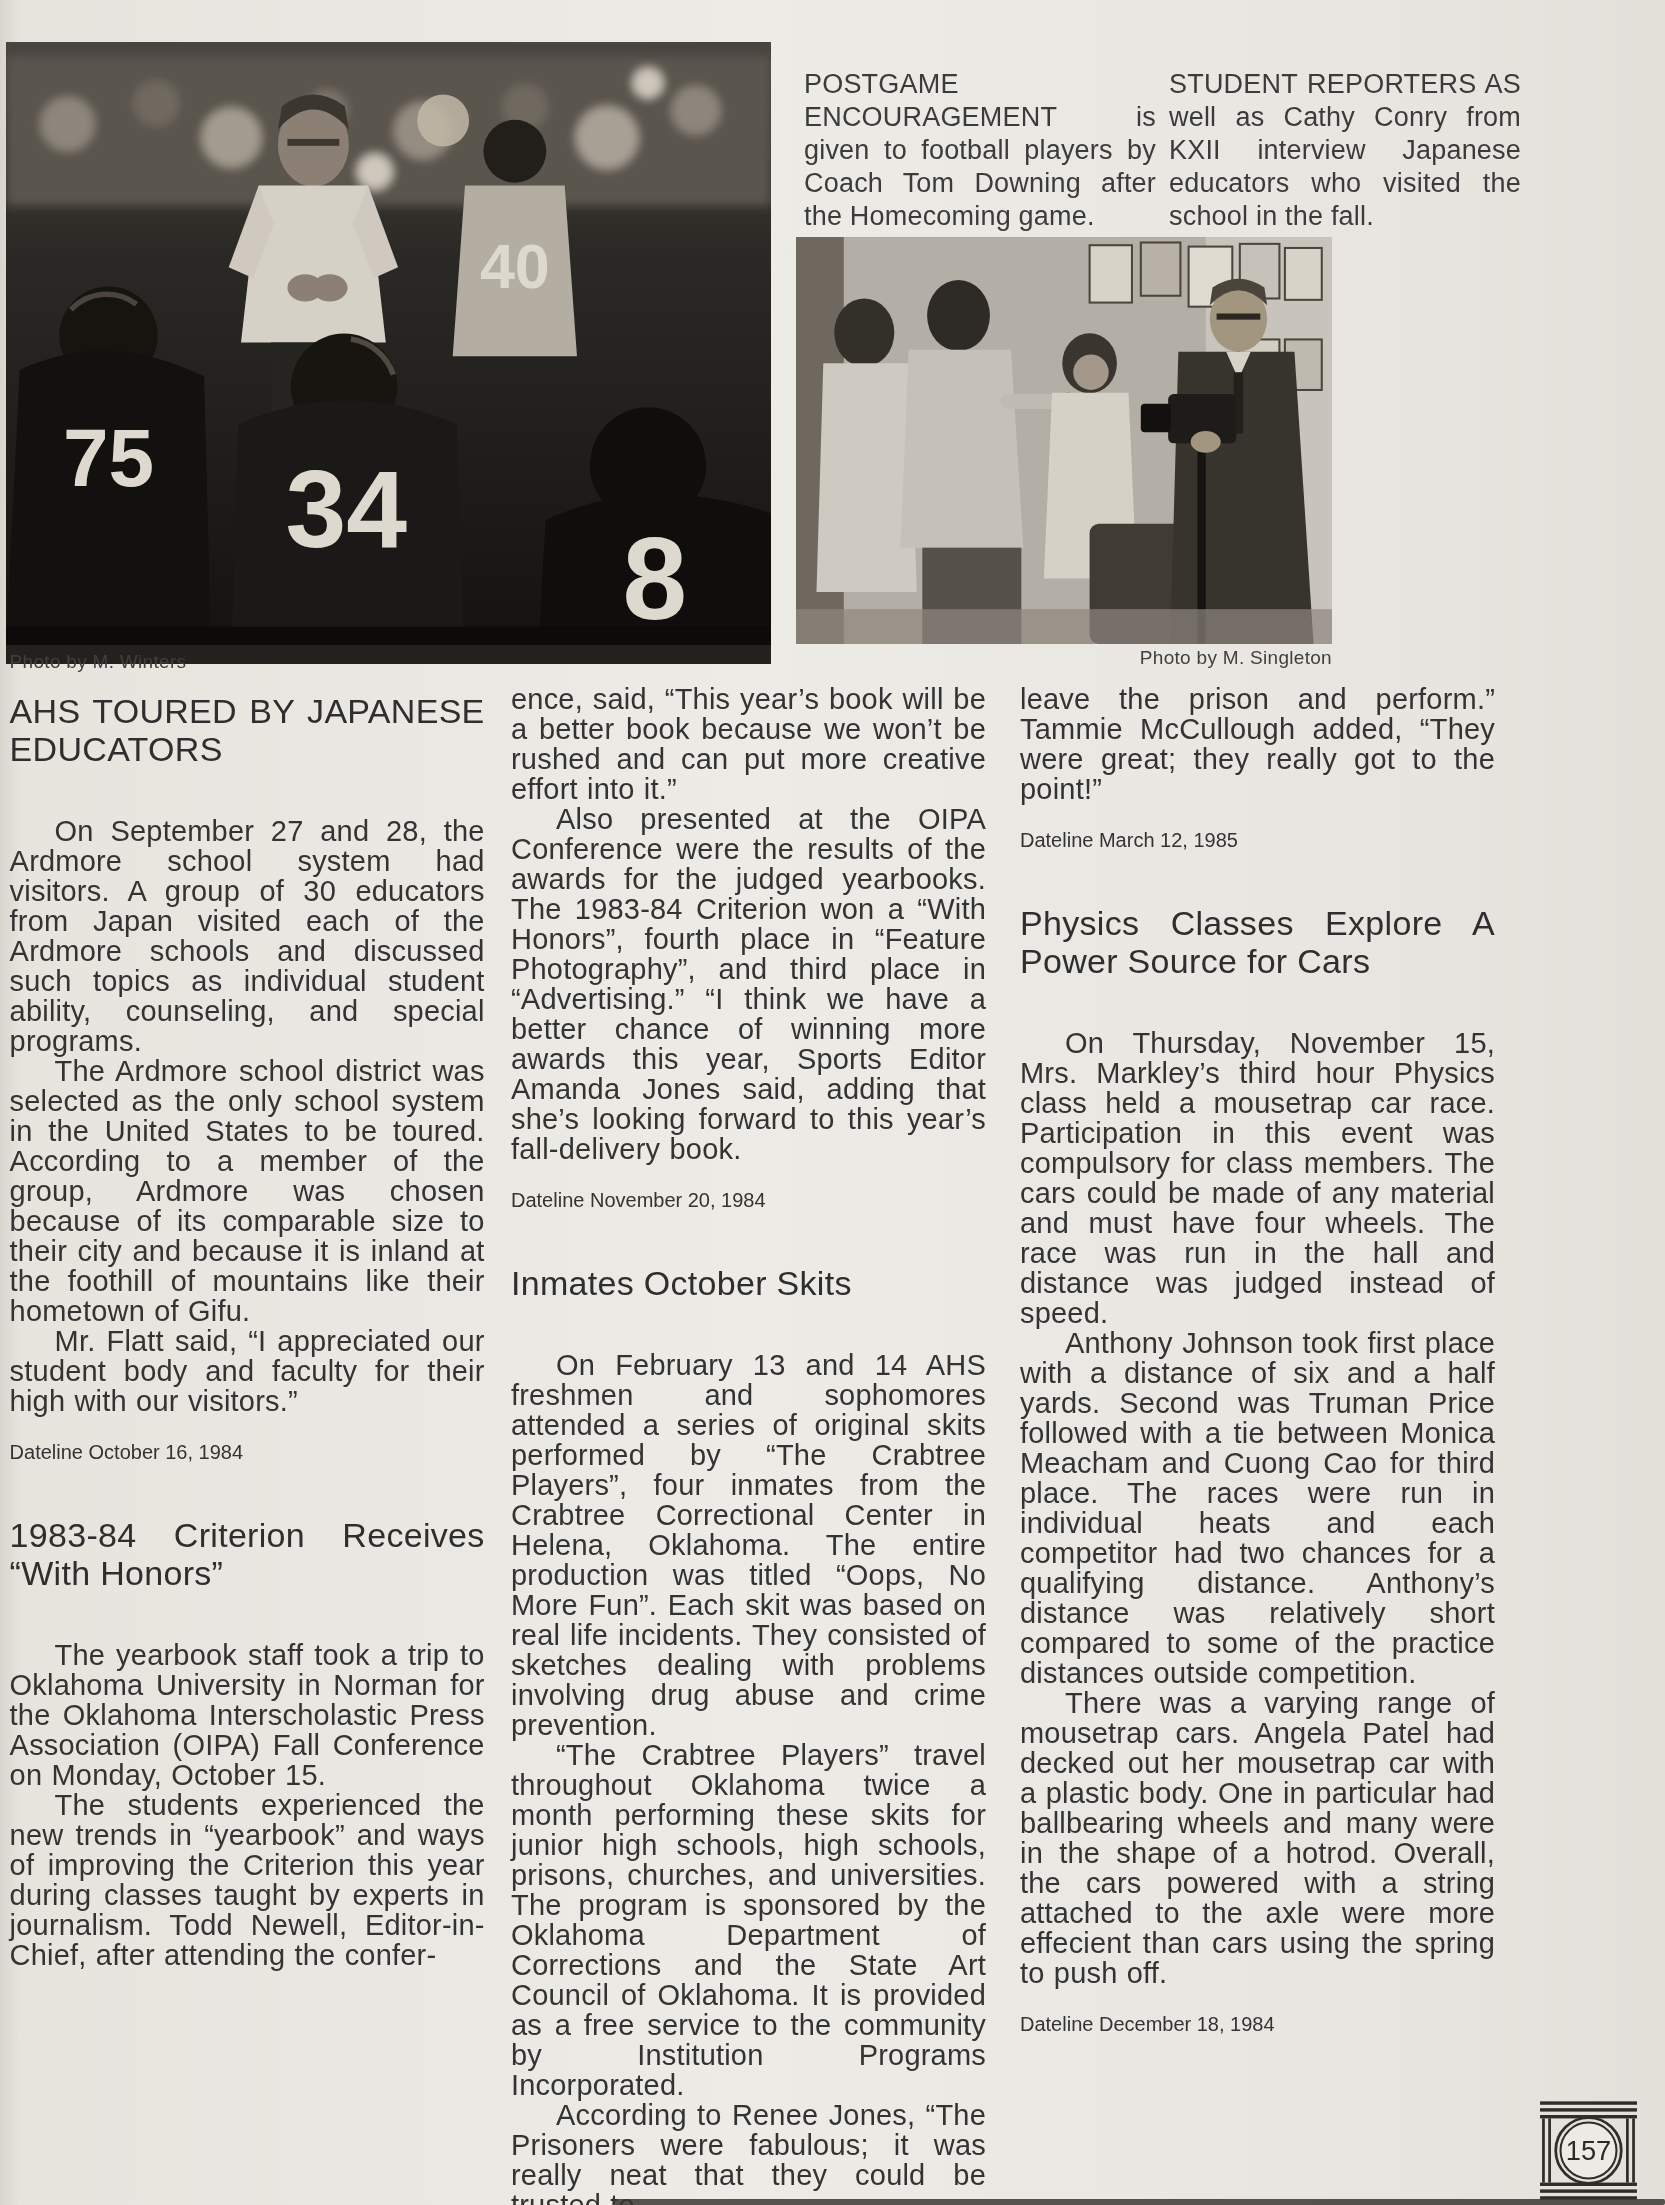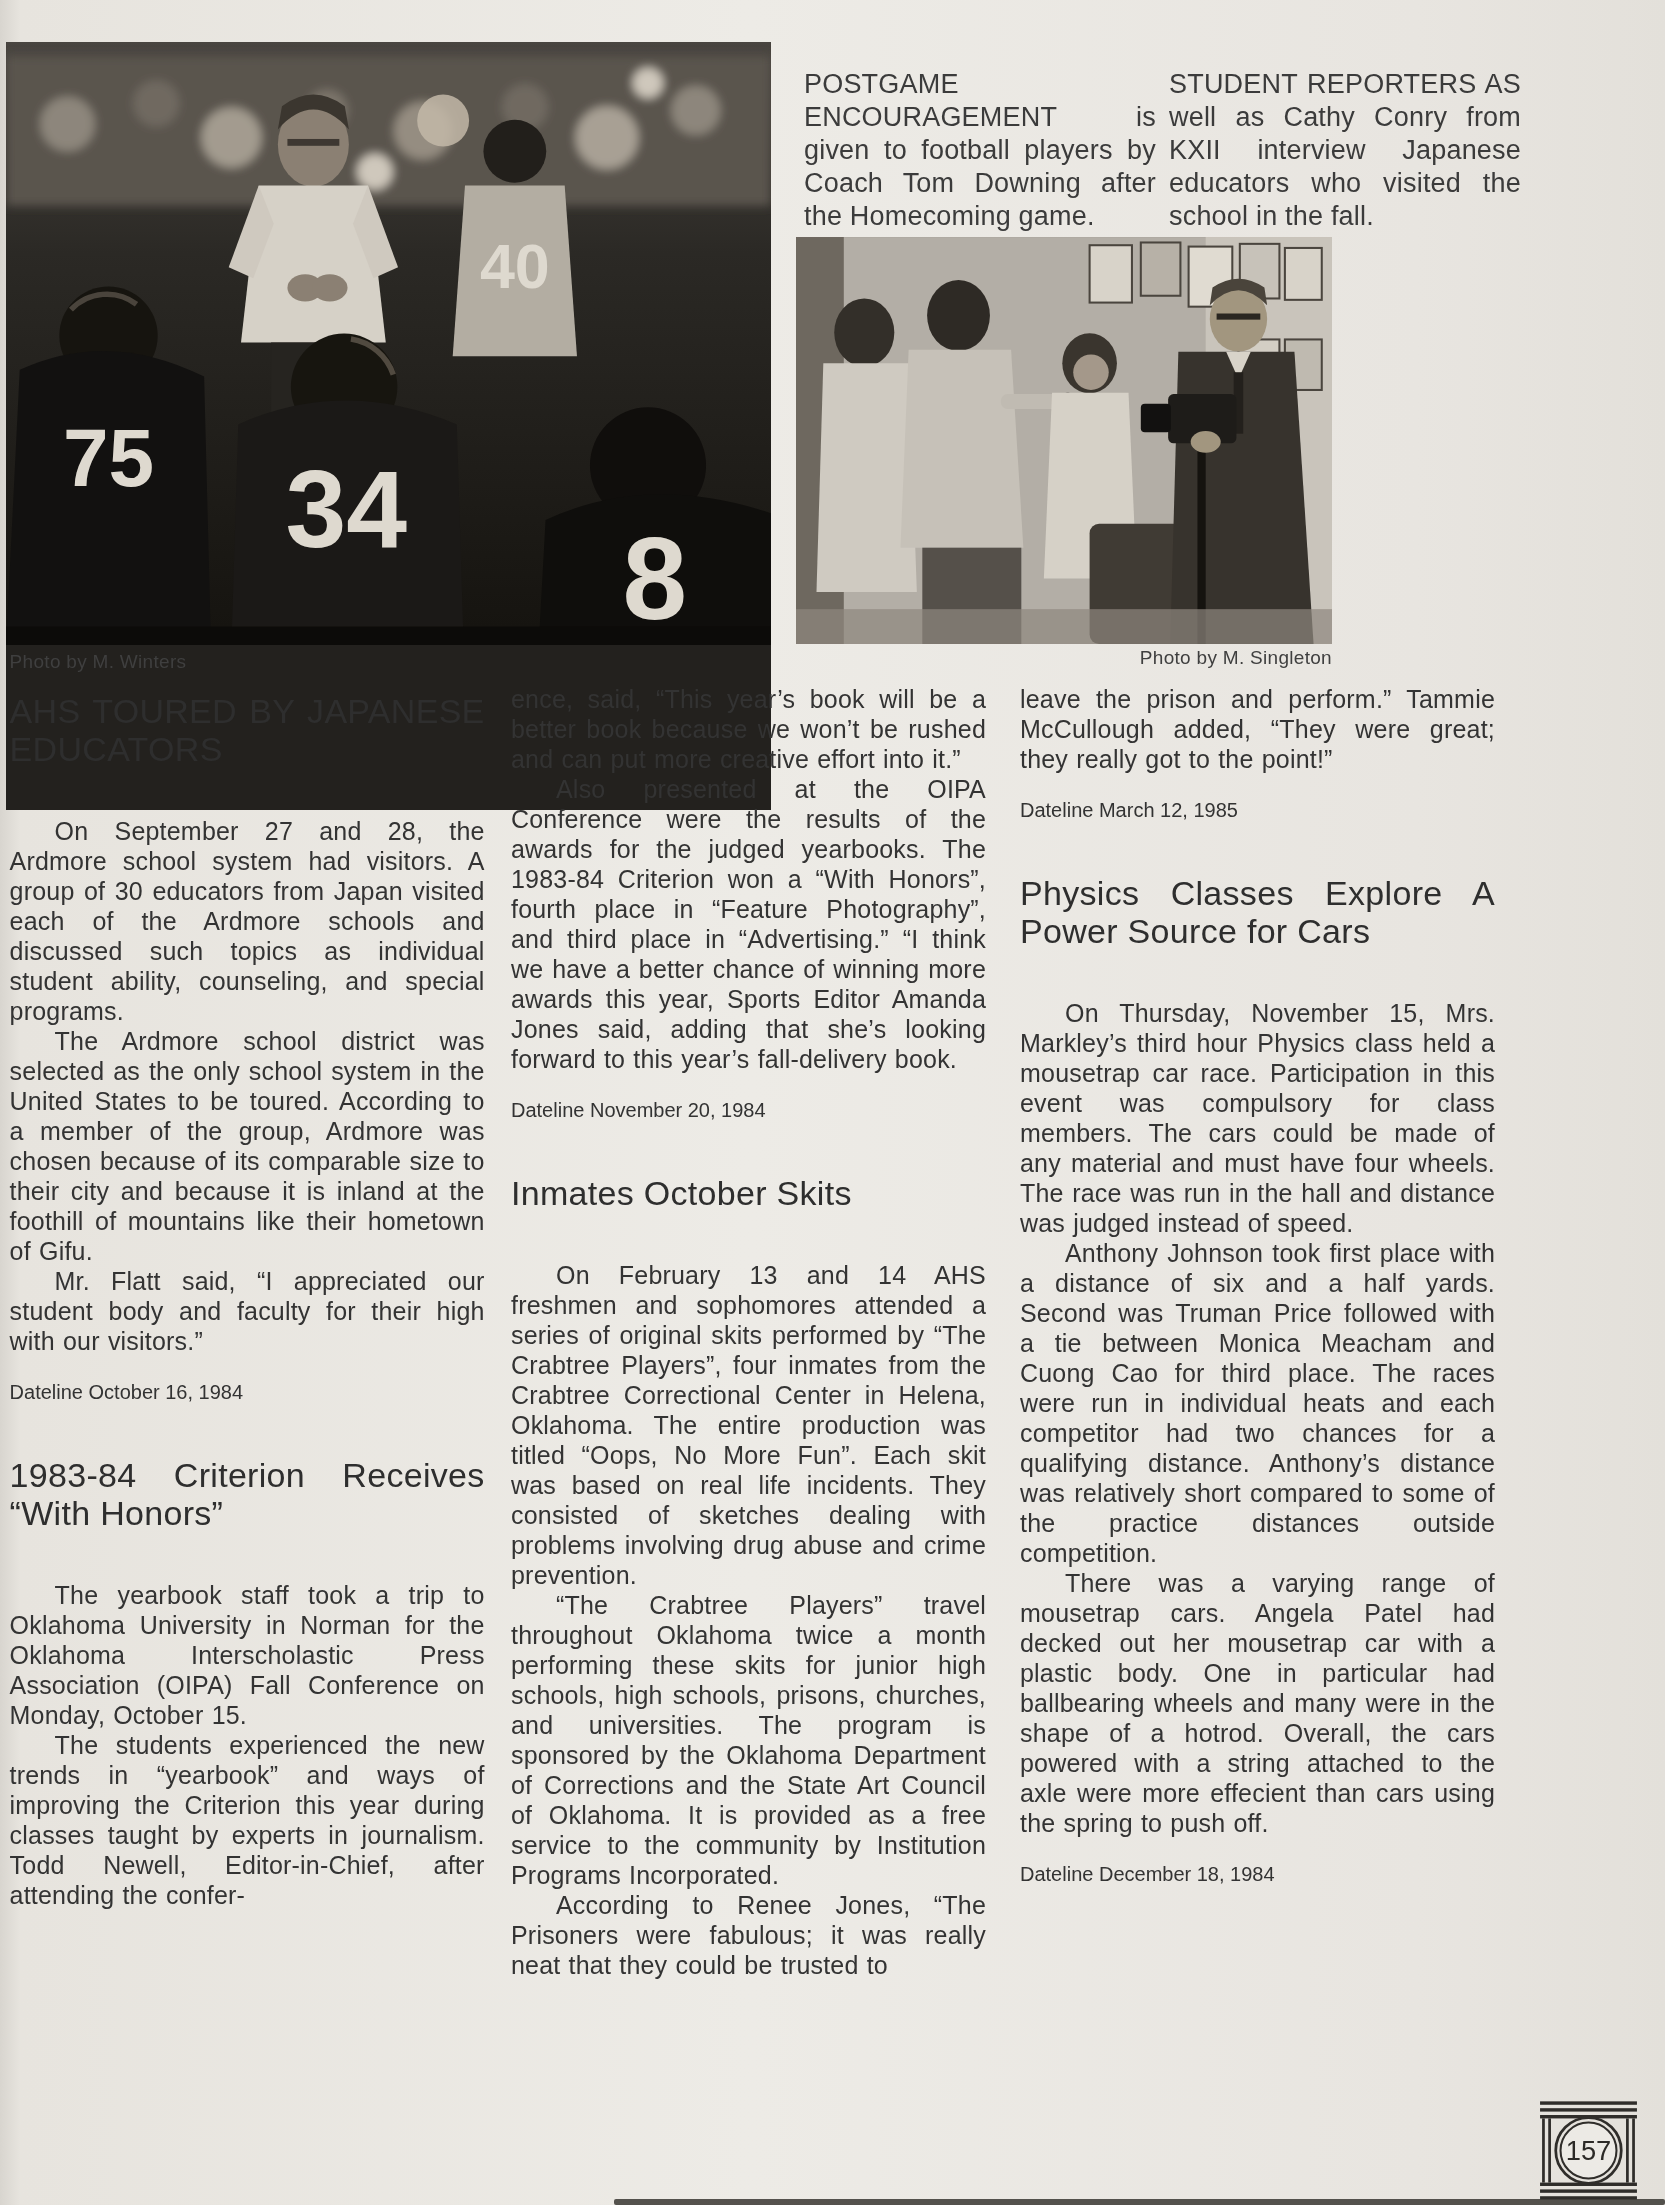--- a/index.html
+++ b/index.html
@@ -5,40 +5,40 @@
   html,body{margin:0;padding:0;}
   #page{
     position:relative;
     width:1666px;height:2205px;
     background:linear-gradient(90deg,#d8d5cf 0px,#e7e4de 20.5px,#edebe6 45%,#e8e5e0 85%,#e3e0da 100%);
     font-family:"Liberation Sans", sans-serif;
     color:#333;
     overflow:hidden;
   }
   .photo{position:absolute;overflow:hidden;background:#23211e;}
-  #photo-football{left:5.5px;top:42px;width:765px;height:768px;}
+  #photo-football{left:5.5px;top:42px;width:765px;height:622px;}
   #photo-interview{left:796px;top:237px;width:536px;height:407px;}
   .caption{
     position:absolute;top:68px;width:352px;
     font-size:27px;line-height:33px;text-align:justify;
     color:#3b3b3b;letter-spacing:0.2px;
   }
   #caption-1{left:804px;}
   #caption-2{left:1169px;}
   .credit{position:absolute;font-size:19px;color:#3f3f3f;letter-spacing:0.3px;}
   #credit-left{left:9.6px;top:651px;}
   #credit-right{left:1024px;top:647px;width:308px;text-align:right;}
   .column{position:absolute;top:684px;width:475px;}
   #col-0{left:9.6px;}
   #col-1{left:511px;}
   #col-2{left:1020px;}
   .block{text-align:justify;}
   .heading{font-size:34px;line-height:38px;margin:49px 0 48px 0;letter-spacing:0.3px;color:#2e2e2e;}
   .heading:first-child{margin-top:8px;}
-  .paragraph{font-size:25px;line-height:30px;margin:0;letter-spacing:0.2px;word-spacing:1px;}
+  .paragraph{font-size:29px;line-height:30px;margin:0;letter-spacing:0.2px;word-spacing:1px;}
   .paragraph.indent{text-indent:45px;}
   .dateline{font-size:20px;line-height:30px;margin:21px 0;}
   #ornament{position:absolute;left:1540px;top:2100px;width:97px;height:101px;}
   #ornament svg{display:block;}
   #page-number-text{
     font-family:"Liberation Sans", sans-serif;
     font-size:40px;fill:#2c2a27;
   }
   .scan-edge-bottom{
     position:absolute;left:614px;top:2199px;width:1051px;height:6.1px;

